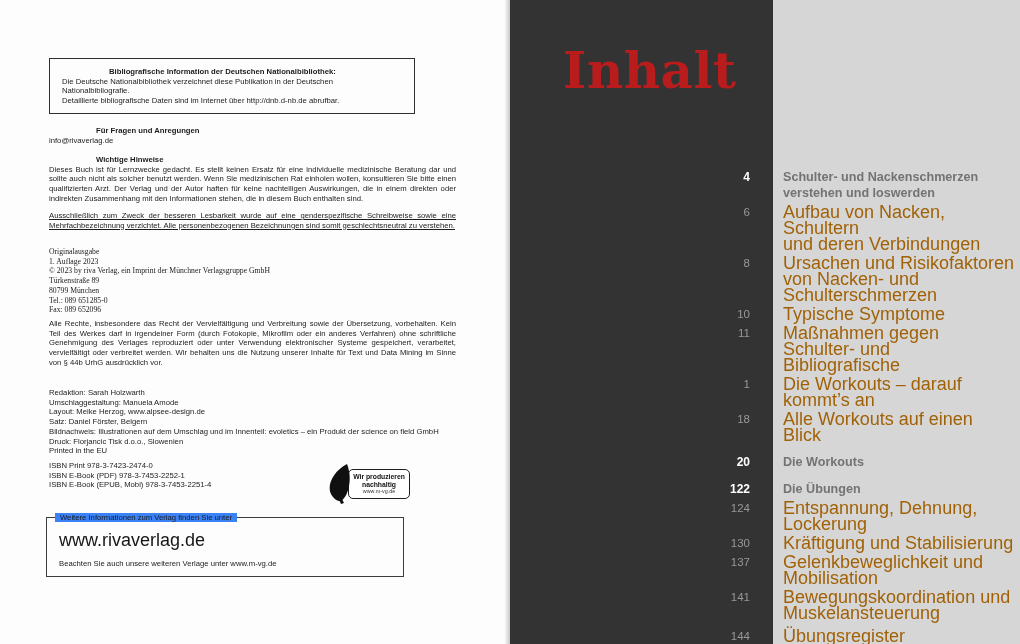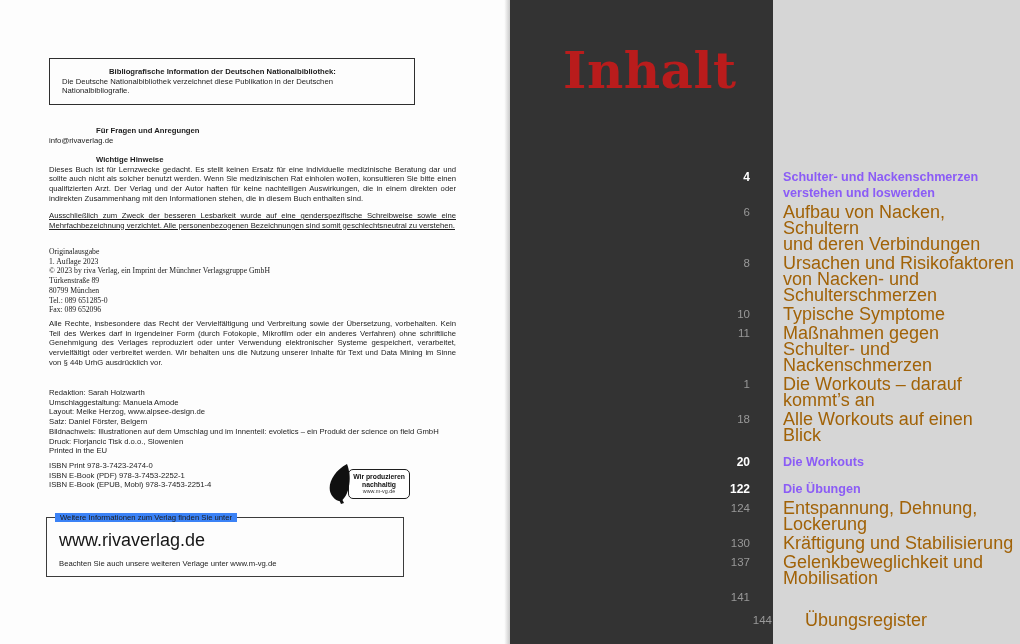--- a/index.html
+++ b/index.html
@@ -54,42 +54,43 @@
 
   .inhalt {
     position:absolute; left:563px; top:45px; margin:0;
     font-family:"DejaVu Serif","Liberation Serif",serif; font-weight:bold;
     font-size:50px; line-height:52px; color:#b91c1c; letter-spacing:0.5px;
   }
 
   .toc { position:absolute; left:510px; top:169px; width:505px; }
   .toc-row { display:flex; margin-bottom:3px; }
   .toc-row.gap    { margin-top:11px; }
-  .toc-row.gap-sm { margin-top:7px;padding-left:22px; }
+  .toc-row.gap-sm { margin-top:7px; }
   .toc-num {
     flex:none; width:240px; text-align:right;
     color:#989898; font-size:11.5px; line-height:16px;
   }
   .toc-title {
     margin-left:33px; font-size:18px; line-height:16px;
     color:#a16207; white-space:pre-line;
   }
   .toc-row.bold .toc-num   { color:#ffffff; font-weight:bold; font-size:12px; }
-  .toc-row.bold .toc-title { color:#8b5cf6; font-weight:bold; font-size:12.6px; }
+  .toc-row.bold .toc-title { color:#737373; font-weight:bold; font-size:12.6px; }
 </style>
 </head>
 <body>
 
 <div class="spread">
 
   <div class="left-page">
 
     <div class="bib-box">
       <div class="b">Bibliografische Information der Deutschen Nationalbibliothek:</div>
       <div>Die Deutsche Nationalbibliothek verzeichnet diese Publikation in der Deutschen Nationalbibliografie.</div>
+      <div>Detaillierte bibliografische Daten sind im Internet über http://dnb.d-nb.de abrufbar.</div>
     </div>
 
     <div class="blk contact">
       <div class="b">Für Fragen und Anregungen</div>
       <div>info@rivaverlag.de</div>
     </div>
 
     <div class="blk notes">
       <div class="b">Wichtige Hinweise</div>
       <div class="just">Dieses Buch ist für Lernzwecke gedacht. Es stellt keinen Ersatz für eine individuelle medizinische Beratung dar und sollte auch nicht als solcher benutzt werden. Wenn Sie medizinischen Rat einholen wollen, konsultieren Sie bitte einen qualifizierten Arzt. Der Verlag und der Autor haften für keine nachteiligen Auswirkungen, die in einem direkten oder indirekten Zusammenhang mit den Informationen stehen, die in diesem Buch enthalten sind.</div>
@@ -159,21 +160,21 @@
       <div class="toc-title">Ursachen und Risikofaktoren
 von Nacken- und Schulterschmerzen</div>
     </div>
       <div class="toc-row">
       <div class="toc-num">10</div>
       <div class="toc-title">Typische Symptome</div>
     </div>
       <div class="toc-row">
       <div class="toc-num">11</div>
       <div class="toc-title">Maßnahmen gegen Schulter- und
-Nackenschmerzen</div>
+Bibliografische</div>
     </div>
       <div class="toc-row">
       <div class="toc-num">1</div>
       <div class="toc-title">Die Workouts – darauf kommt’s an</div>
     </div>
       <div class="toc-row">
       <div class="toc-num">18</div>
       <div class="toc-title">Alle Workouts auf einen Blick</div>
     </div>
       <div class="toc-row bold gap">
@@ -191,20 +192,22 @@
       <div class="toc-row">
       <div class="toc-num">130</div>
       <div class="toc-title">Kräftigung und Stabilisierung</div>
     </div>
       <div class="toc-row">
       <div class="toc-num">137</div>
       <div class="toc-title">Gelenkbeweglichkeit und Mobilisation</div>
     </div>
       <div class="toc-row">
       <div class="toc-num">141</div>
+      <div class="toc-title">Bewegungskoordination und
+Muskelansteuerung</div>
     </div>
       <div class="toc-row gap-sm">
       <div class="toc-num">144</div>
       <div class="toc-title">Übungsregister</div>
     </div>
     </div>
 
 </div>
 
 </body></html>

